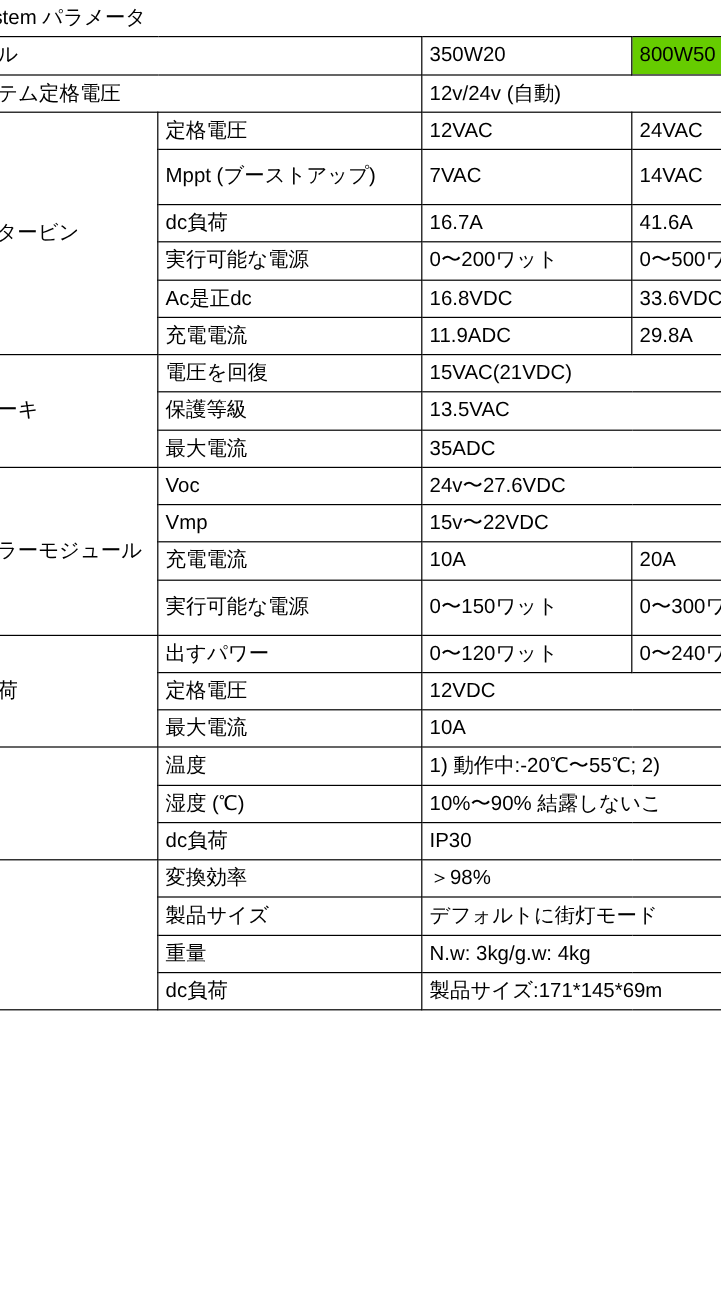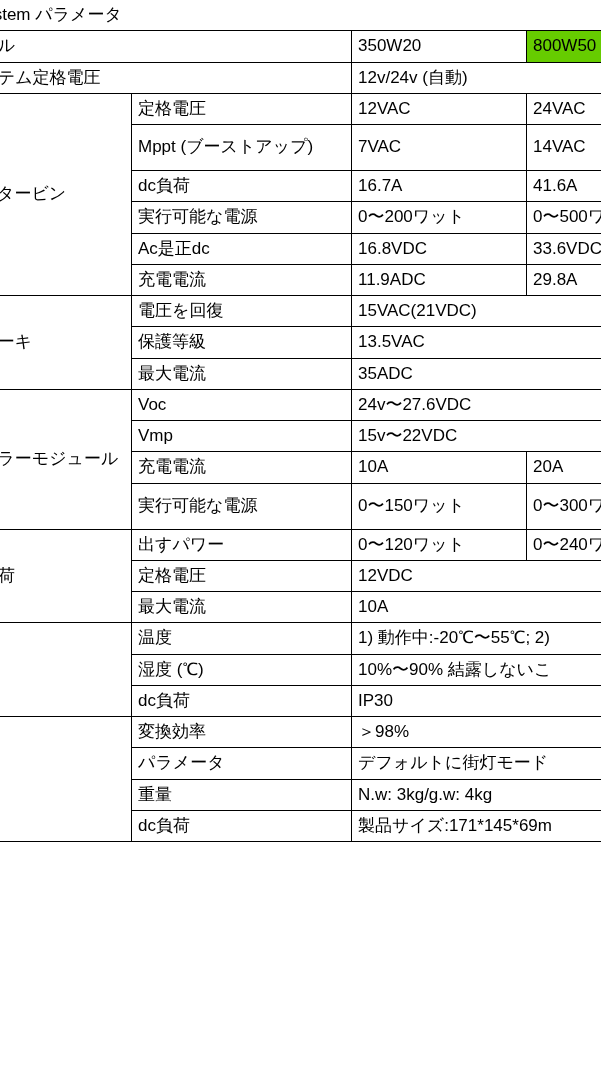--- a/index.html
+++ b/index.html
@@ -181,21 +181,21 @@
         <td>dc負荷</td>
         <td colspan="2">IP30</td>
       </tr>
 
       <tr>
         <td rowspan="5" class="mid">他</td>
         <td>変換効率</td>
         <td colspan="2" class="small">＞98%</td>
       </tr>
       <tr>
-        <td>パラメータ</td>
+        <td>製品サイズ</td>
         <td colspan="2">デフォルトに街灯モード</td>
       </tr>
       <tr>
         <td>重量</td>
         <td colspan="2">N.w: 3kg/g.w: 4kg</td>
       </tr>
       <tr>
         <td>dc負荷</td>
         <td colspan="2">製品サイズ:171*145*69m</td>
       </tr>

